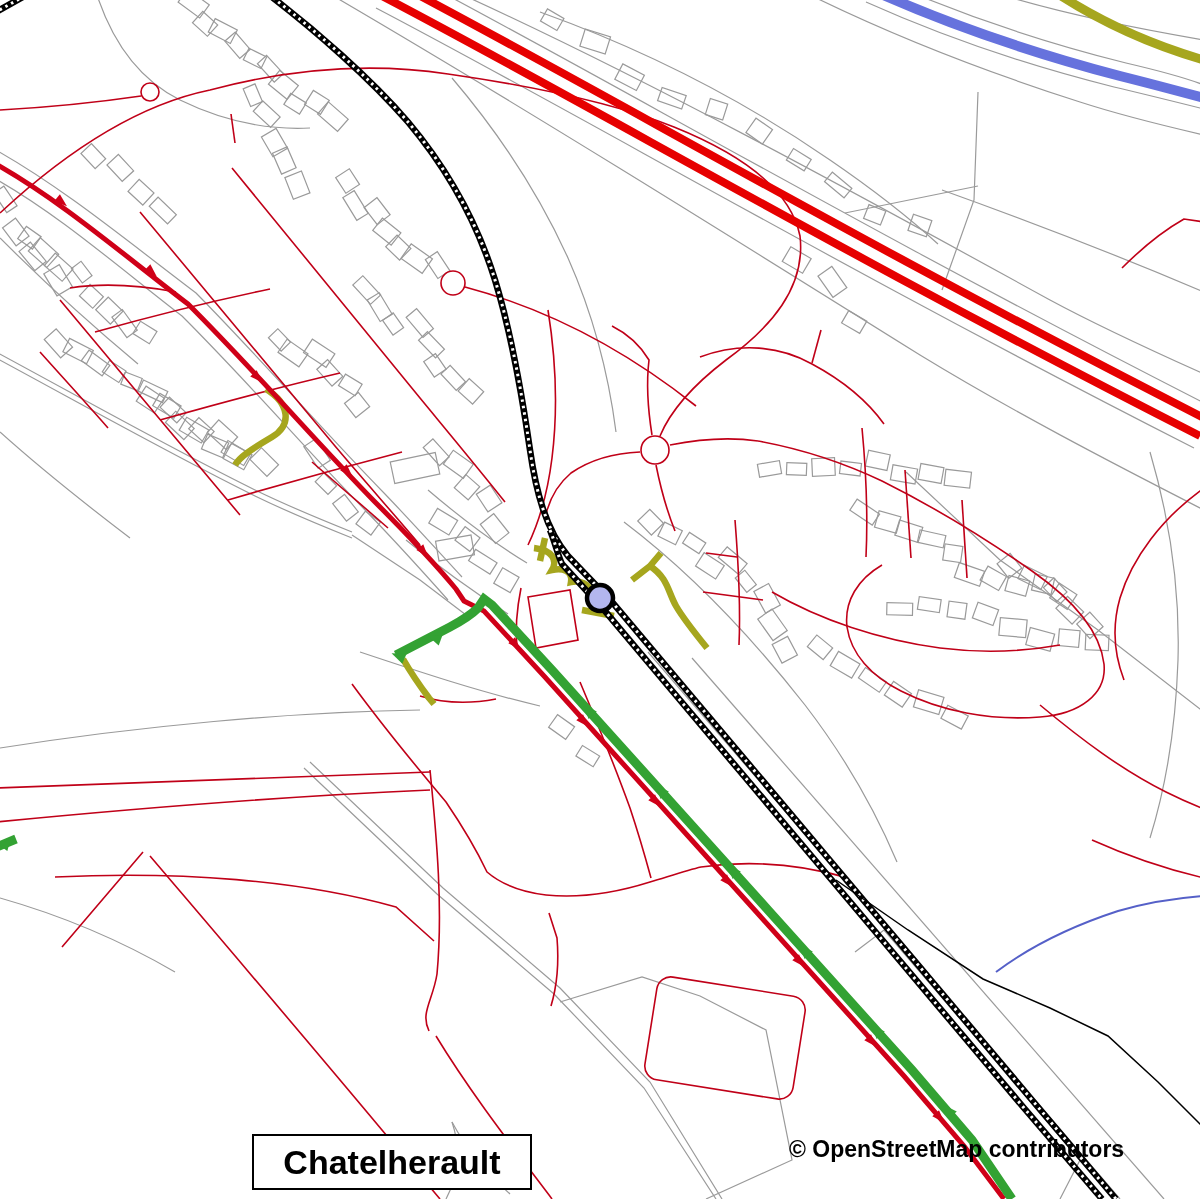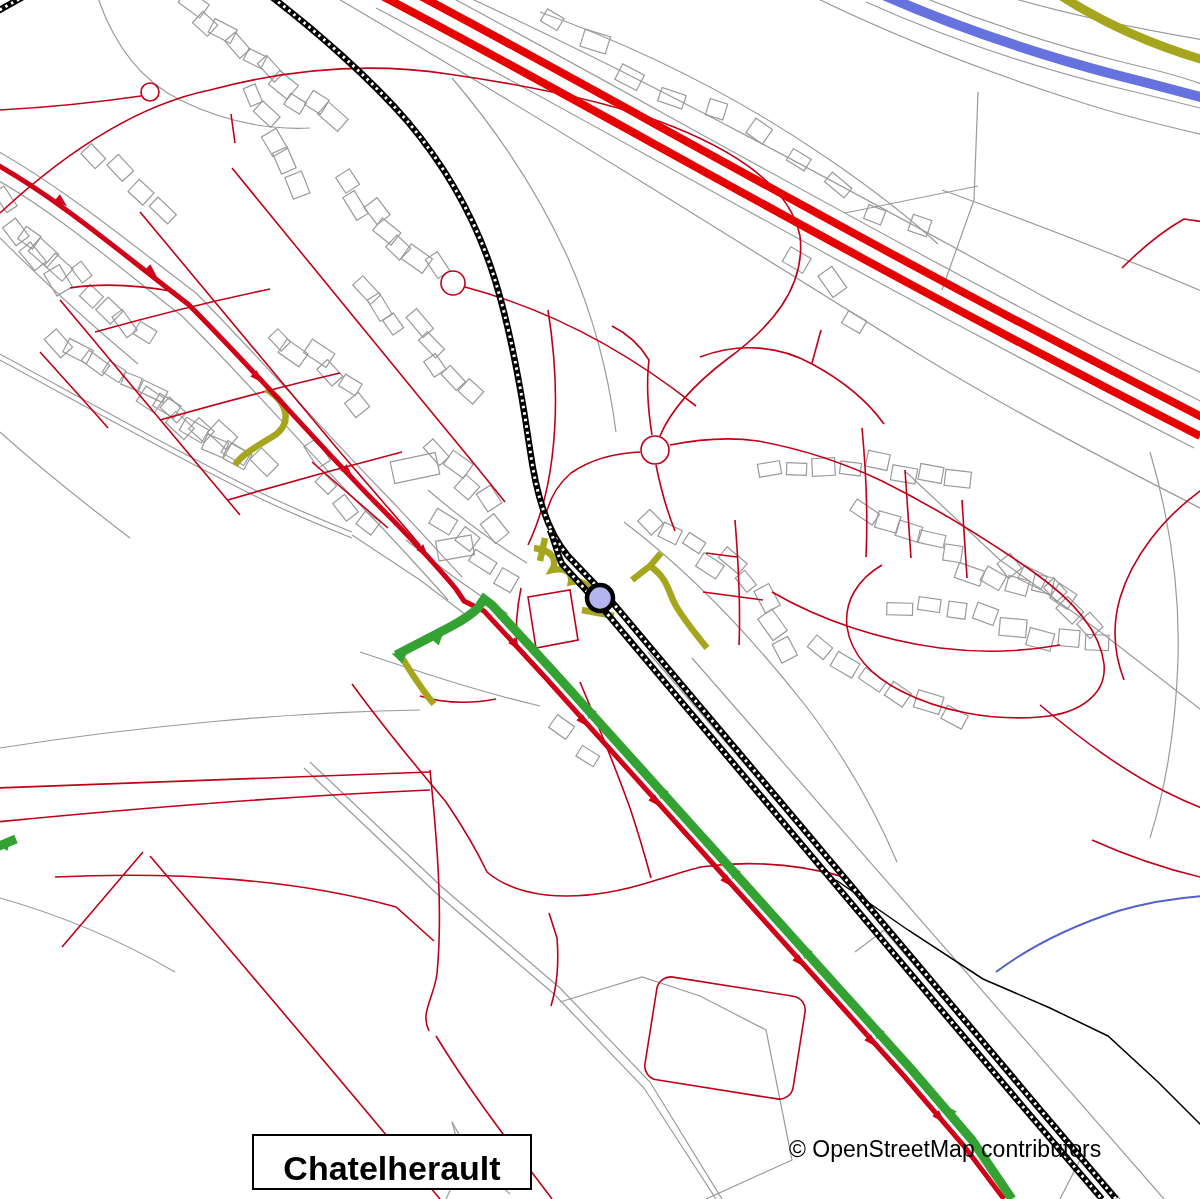--- a/index.html
+++ b/index.html
@@ -15,23 +15,23 @@
   .routeGreen{stroke:var(--c-green);stroke-width:9;}
   .olive{stroke:var(--c-olive);stroke-width:6.5;}
   .olive-thick{stroke:var(--c-olive);stroke-width:9;}
   .river{stroke:var(--c-river);stroke-width:10;}
   .stream{stroke:var(--c-stream);stroke-width:2;}
   .rail-base{stroke:var(--c-rail);stroke-width:6.5;}
   .rail-dash{stroke:#ffffff;stroke-width:3;stroke-dasharray:2.5 4;}
   .blackline{stroke:var(--c-rail);stroke-width:1.5;}
   .bld{stroke:var(--c-gray);stroke-width:1.2;fill:#ffffff;}
   #place-label{position:absolute;left:252px;top:1134px;width:276px;height:52px;
-    background:var(--c-label-bg,#fff);border:2px solid #000;display:flex;align-items:flex-end;
+    background:var(--c-label-bg,#fff);border:2px solid #000;display:flex;align-items:center;
     justify-content:center;font-size:34px;font-weight:bold;color:var(--c-label-text,#000);letter-spacing:0px;}
-  #attribution{position:absolute;left:789px;top:1136px;font-size:23px;font-weight:normal;
+  #attribution{position:absolute;left:789px;top:1136px;font-size:23px;font-weight:bold;
     line-height:27px;color:#000;white-space:nowrap;}
 </style>
 </head>
 <body>
 
 <div id="stage">
   <svg id="map-svg" width="1200" height="1199" viewBox="0 0 1200 1199">
 
     <g>
       <path class="gray" d="M 396,-32 C 610,80 860,228 1214,408"></path>

